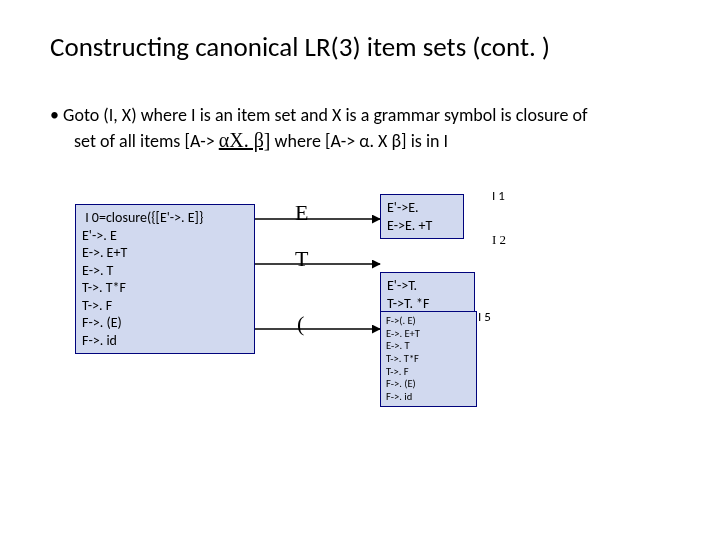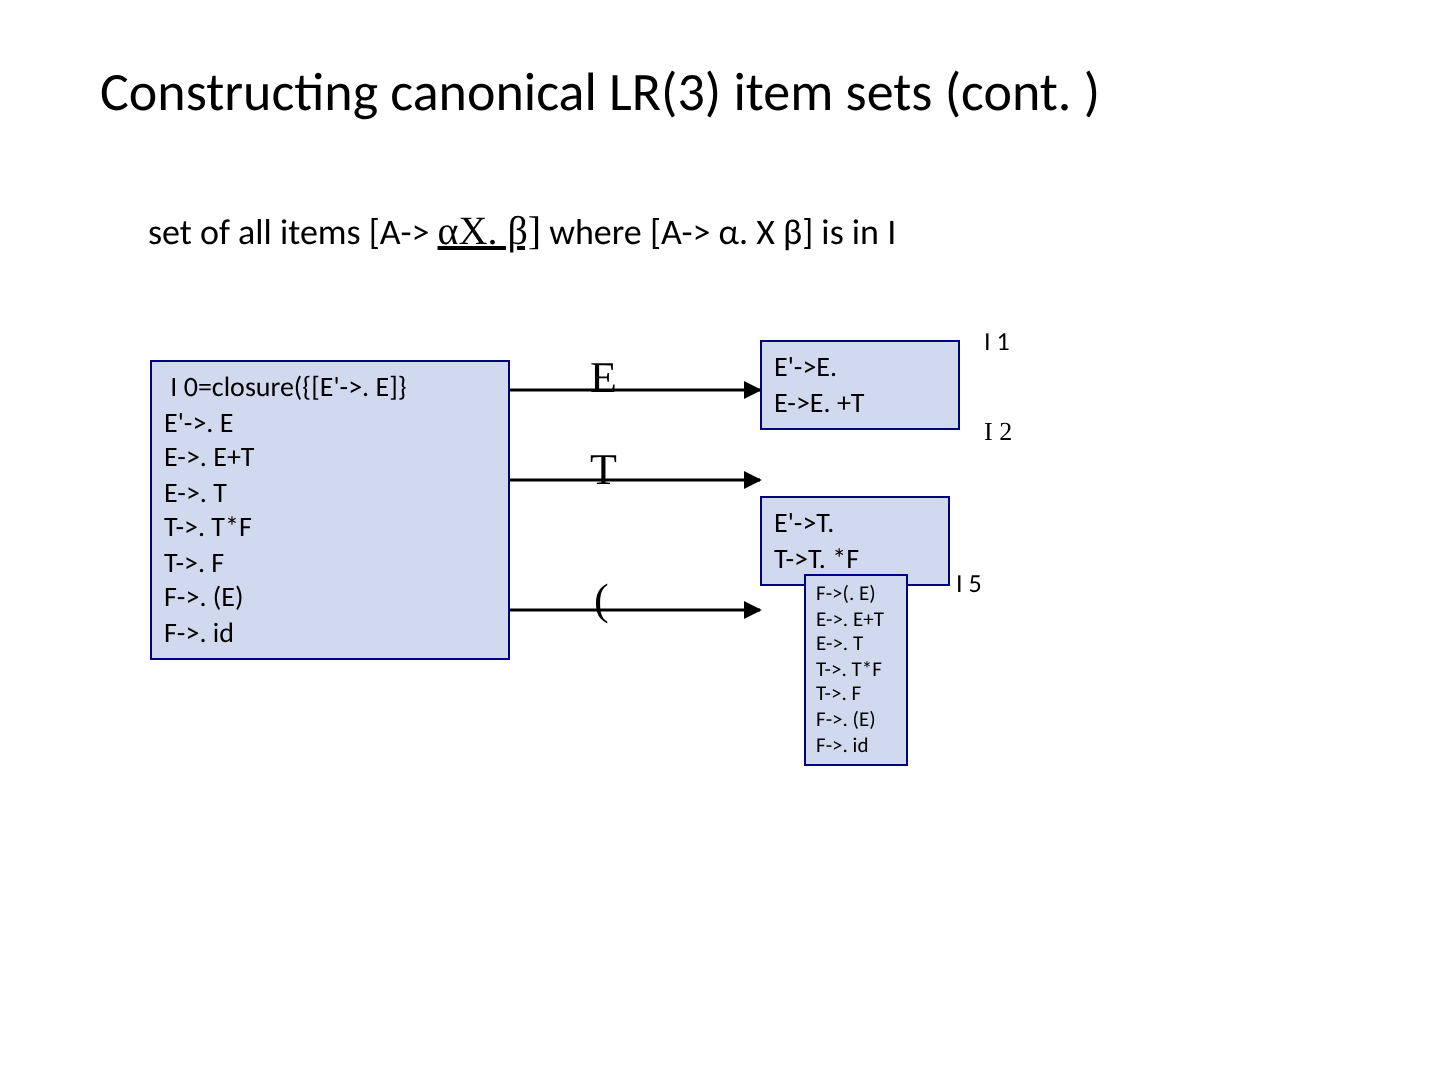--- a/index.html
+++ b/index.html
@@ -56,20 +56,21 @@
     width: 720px; height: 300px;
     pointer-events: none;
   }
 </style>
 </head>
 <body>
 
 <div class="title">Constructing canonical LR(3) item sets (cont. )</div>
 
 <div class="bullets">
+  <div class="b1">• Goto (I, X) where I is an item set and X is a grammar symbol is closure of</div>
   <div class="b2">
     <span>set of all items [A-&gt; </span><span class="greek">αX. β]</span><span> where [A-&gt; α. X β] is in I</span>
   </div>
 </div>
 
 <div class="diagram">
 
   <svg class="overlay">
     <defs>
       <marker id="arrow" viewBox="0 0 10 10" refX="9" refY="5" markerWidth="6" markerHeight="6" orient="auto-start-reverse">
@@ -83,29 +84,29 @@
 
   <div class="box" style="left:75px; top:40px; width:180px;"> I 0=closure({[E'-&gt;. E]}
 E'-&gt;. E
 E-&gt;. E+T
 E-&gt;. T
 T-&gt;. T*F
 T-&gt;. F
 F-&gt;. (E)
 F-&gt;. id</div>
 
-  <div class="box" style="left:380px; top:30px; width:100px;">E'-&gt;E.
+  <div class="box" style="left:380px; top:30px; width:84px;">E'-&gt;E.
 E-&gt;E. +T</div>
   <div class="label" style="left:492px; top:24px;">I 1</div>
 
   <div class="box" style="left:380px; top:108px; width:95px;">E'-&gt;T.
 T-&gt;T. *F</div>
   <div class="label" style="left:492px; top:68px;font-family:Liberation Serif, serif;">I 2</div>
 
-  <div class="box small" style="left:380px; top:147px; width:52px;margin-left:22px;">F-&gt;(. E)
+  <div class="box small" style="left:380px; top:147px; width:97px;">F-&gt;(. E)
 E-&gt;. E+T
 E-&gt;. T
 T-&gt;. T*F
 T-&gt;. F
 F-&gt;. (E)
 F-&gt;. id</div>
   <div class="label" style="left:478px; top:145px;">I 5</div>
 
   <div class="elabel" style="left:295px; top:36px;">E</div>
   <div class="elabel" style="left:295px; top:82px;">T</div>

